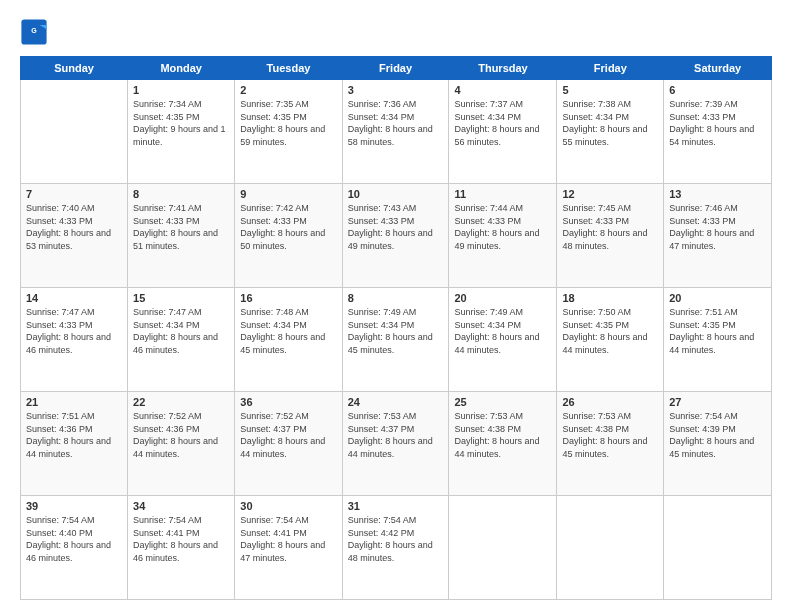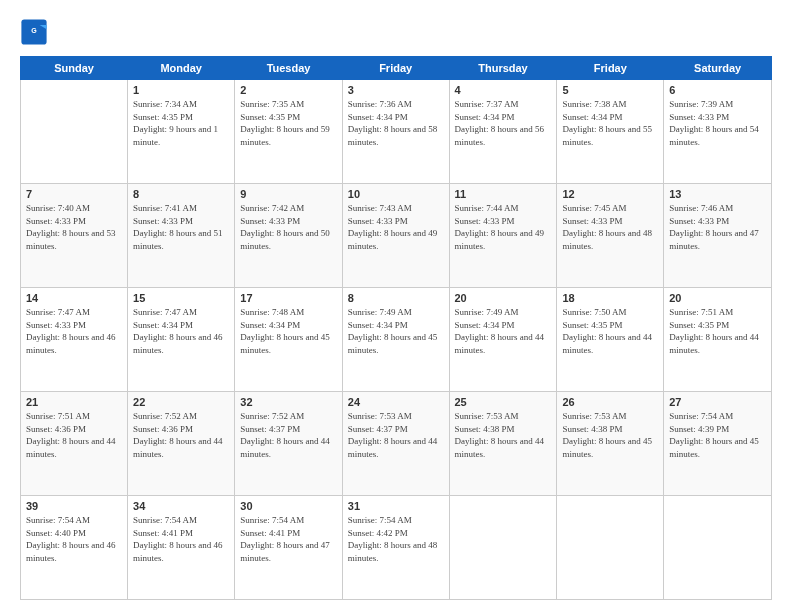--- a/index.html
+++ b/index.html
@@ -83,21 +83,20 @@
       font-weight: bold;
       font-size: 11px;
       color: #333;
       display: block;
       margin-bottom: 2px;
     }
     .day-info {
       font-size: 9px;
       color: #444;
       line-height: 1.4;
-      font-family: Liberation Serif, serif;
     }
     .empty-cell {
       background: #fff !important;
     }
   </style>
 </head>
 <body>
 
 <div class="page">
   <div class="header">
@@ -191,21 +190,21 @@
         <tr>
           <td>
             <span class="day-num">14</span>
             <div class="day-info">Sunrise: 7:47 AM<br>Sunset: 4:33 PM<br>Daylight: 8 hours and 46 minutes.</div>
           </td>
           <td>
             <span class="day-num">15</span>
             <div class="day-info">Sunrise: 7:47 AM<br>Sunset: 4:34 PM<br>Daylight: 8 hours and 46 minutes.</div>
           </td>
           <td>
-            <span class="day-num">17</span>
+            <span class="day-num">16</span>
             <div class="day-info">Sunrise: 7:48 AM<br>Sunset: 4:34 PM<br>Daylight: 8 hours and 45 minutes.</div>
           </td>
           <td>
             <span class="day-num">8</span>
             <div class="day-info">Sunrise: 7:49 AM<br>Sunset: 4:34 PM<br>Daylight: 8 hours and 45 minutes.</div>
           </td>
           <td>
             <span class="day-num">20</span>
             <div class="day-info">Sunrise: 7:49 AM<br>Sunset: 4:34 PM<br>Daylight: 8 hours and 44 minutes.</div>
           </td>
@@ -221,21 +220,21 @@
         <tr>
           <td>
             <span class="day-num">21</span>
             <div class="day-info">Sunrise: 7:51 AM<br>Sunset: 4:36 PM<br>Daylight: 8 hours and 44 minutes.</div>
           </td>
           <td>
             <span class="day-num">22</span>
             <div class="day-info">Sunrise: 7:52 AM<br>Sunset: 4:36 PM<br>Daylight: 8 hours and 44 minutes.</div>
           </td>
           <td>
-            <span class="day-num">32</span>
+            <span class="day-num">36</span>
             <div class="day-info">Sunrise: 7:52 AM<br>Sunset: 4:37 PM<br>Daylight: 8 hours and 44 minutes.</div>
           </td>
           <td>
             <span class="day-num">24</span>
             <div class="day-info">Sunrise: 7:53 AM<br>Sunset: 4:37 PM<br>Daylight: 8 hours and 44 minutes.</div>
           </td>
           <td>
             <span class="day-num">25</span>
             <div class="day-info">Sunrise: 7:53 AM<br>Sunset: 4:38 PM<br>Daylight: 8 hours and 44 minutes.</div>
           </td>

